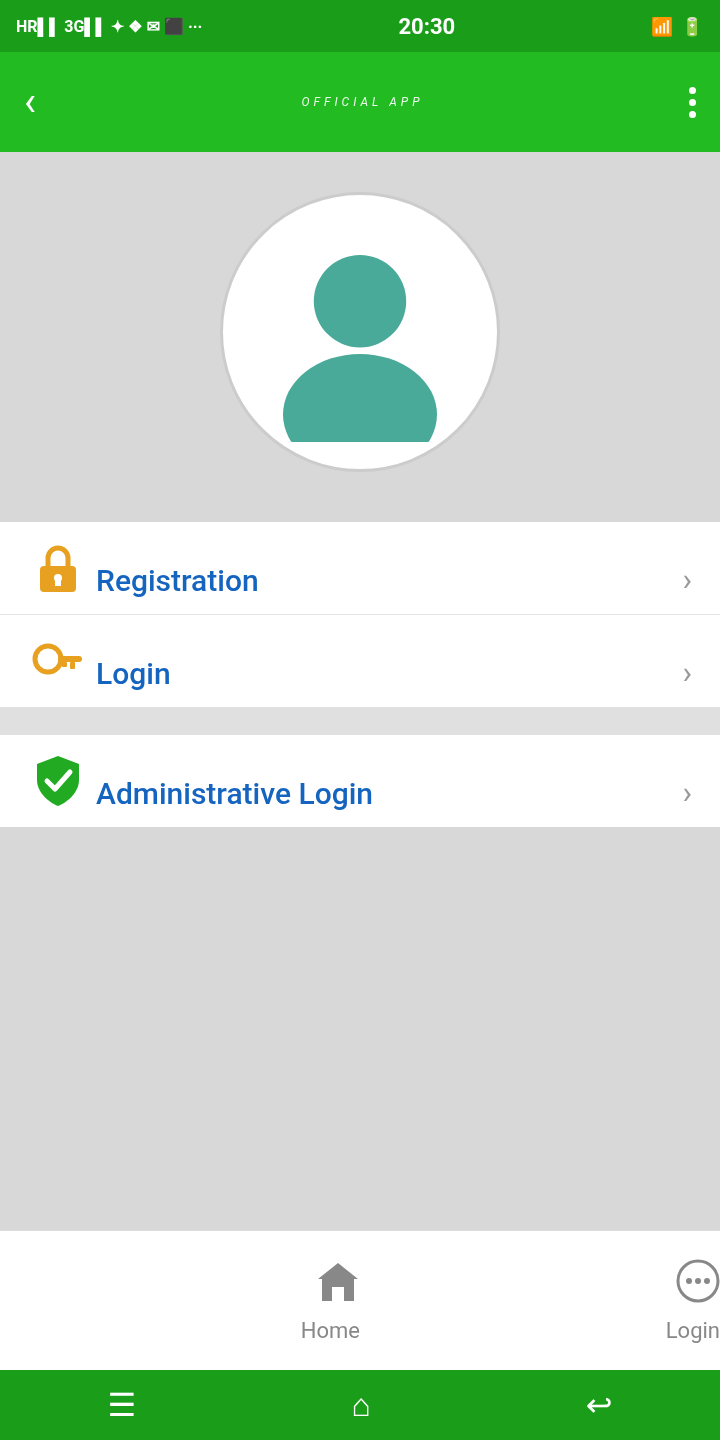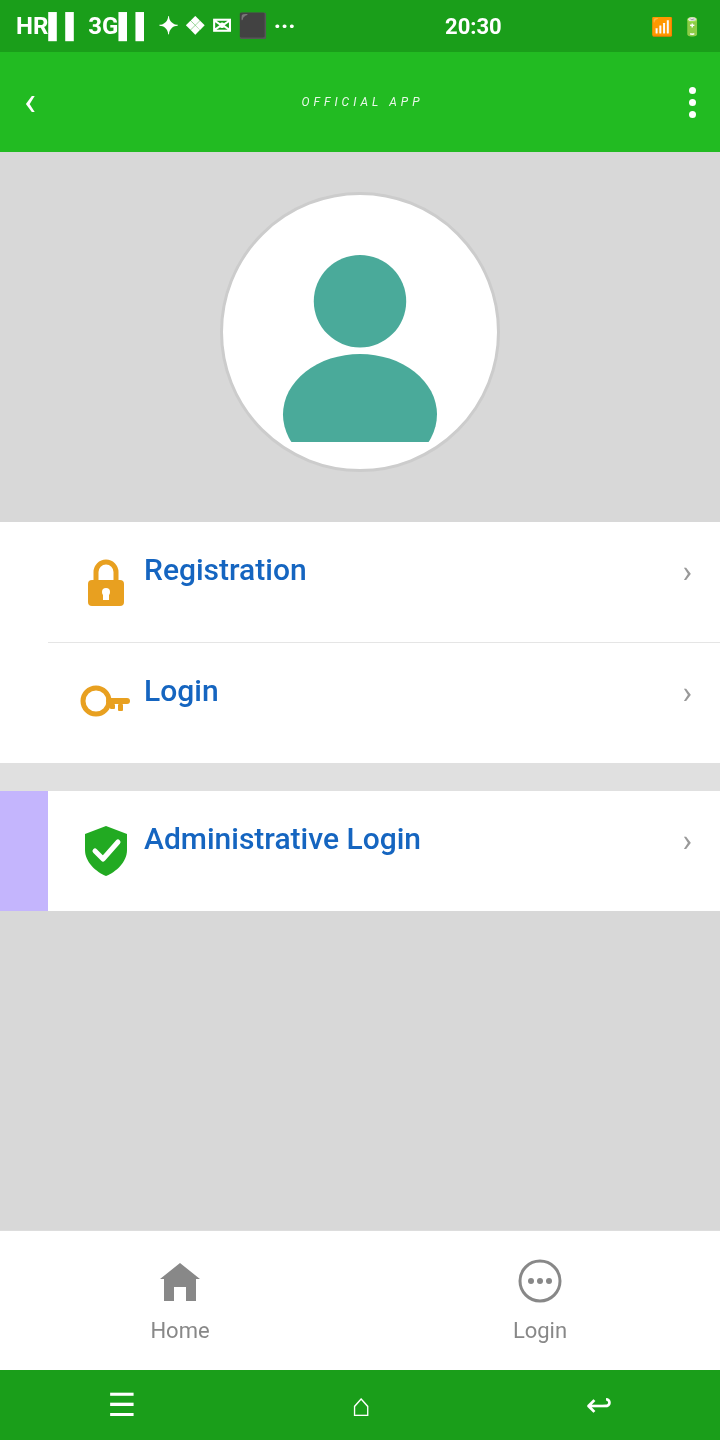--- a/index.html
+++ b/index.html
@@ -24,21 +24,21 @@
       padding: 0 16px;
       color: white;
       font-size: 22px;
       font-weight: bold;
       flex-shrink: 0;
     }
     .status-left {
       display: flex;
       align-items: flex-start;
       gap: 6px;
-      font-size: 24px;
+      font-size: 16px;
     }
     .status-right {
       display: flex;
       align-items: center;
       gap: 8px;
       font-size: 18px;
     }
 
     
     .app-bar {
@@ -112,26 +112,25 @@
       height: 220px;
     }
 
     
     .menu-section {
       background: white;
       flex-shrink: 0;
     }
     .menu-item {
       display: flex;
-      align-items: flex-start;
-      padding: 30px 28px;
+      align-items: flex-end;
+      padding: 16px 28px;
       border-bottom: 1px solid #e5e5e5;
       cursor: pointer;
       background: white;
-      margin-left: 48px;
     }
     .menu-item:last-child {
       border-bottom: none;
     }
     .menu-icon {
       width: 60px;
       height: 60px;
       display: flex;
       align-items: center;
       justify-content: center;
@@ -176,21 +175,21 @@
       height: 140px;
       display: flex;
       align-items: center;
       justify-content: space-around;
       border-top: 1px solid #ddd;
       flex-shrink: 0;
     }
     .nav-item {
       display: flex;
       flex-direction: column;
-      align-items: center;
+      align-items: flex-end;
       gap: 8px;
       cursor: pointer;
       flex: 1;
     }
     .nav-icon {
       font-size: 44px;
       line-height: 1;
     }
     .nav-label {
       font-size: 22px;

